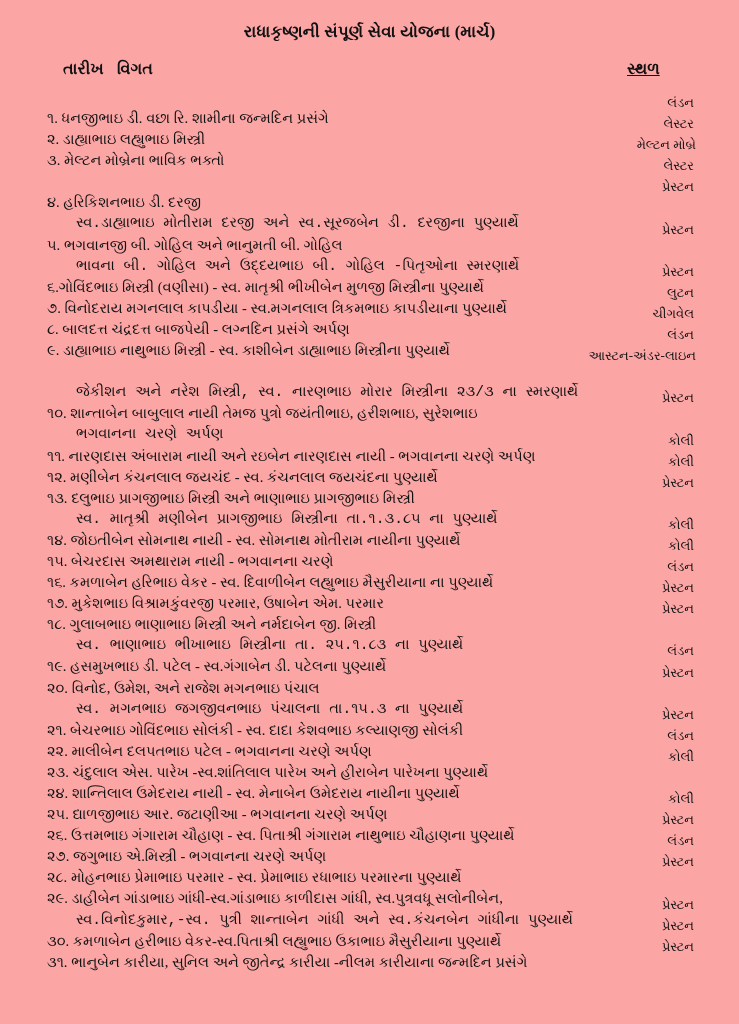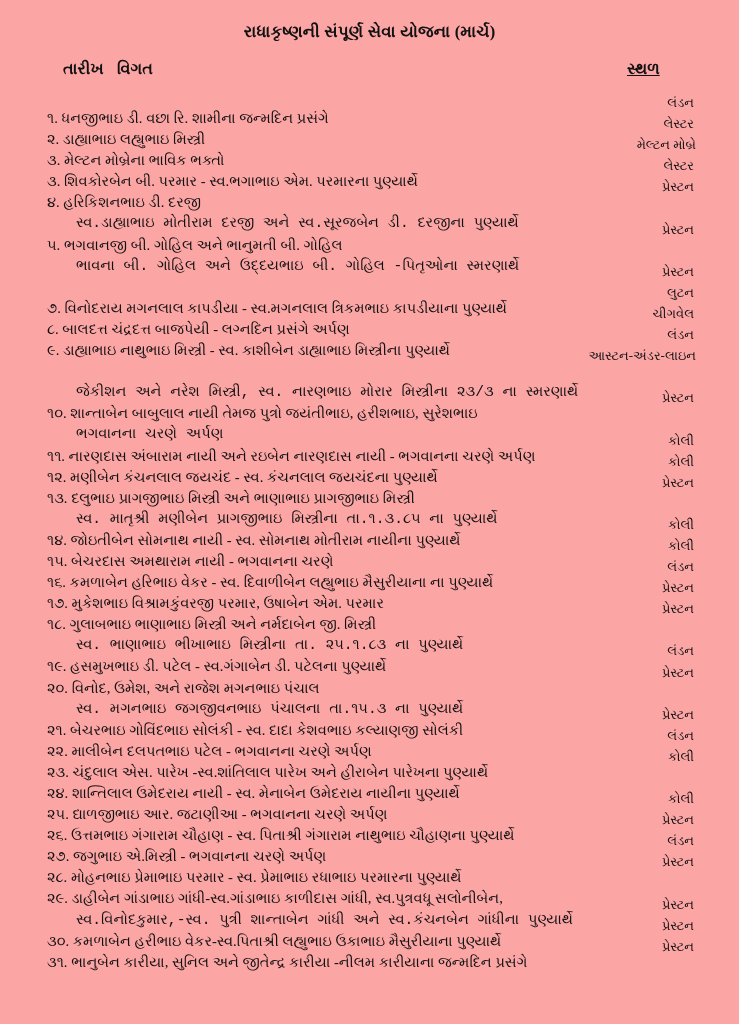--- a/index.html
+++ b/index.html
@@ -132,21 +132,20 @@
         </div>
       </div>
       <div class="entry">
         <div class="row">
           <span class="text">૩. મેલ્ટન મોબ્રેના ભાવિક ભક્તો</span>
           <span class="place p-wide">મેલ્ટન મોબ્રે</span>
         </div>
       </div>
       <div class="entry">
         <div class="row">
-          <span class="text">૩. શિવકોરબેન બી. પરમાર - સ્વ.ભગાભાઇ એમ. પરમારના પુણ્યાર્થે</span>
           <span class="place p-right">લેસ્ટર</span>
         </div>
       </div>
       <div class="entry">
         <div class="row">
           <span class="text">૪. હરિકિશનભાઇ ડી. દરજી</span>
           <span class="place p-right">પ્રેસ્ટન</span>
         </div>
         <div class="row continuation">
           <span class="text">સ્વ.ડાહ્યાભાઇ મોતીરામ દરજી અને સ્વ.સૂરજબેન ડી. દરજીના પુણ્યાર્થે</span>
@@ -156,20 +155,21 @@
         <div class="row">
           <span class="text">૫. ભગવાનજી બી. ગોહિલ અને ભાનુમતી બી. ગોહિલ</span>
           <span class="place p-right">પ્રેસ્ટન</span>
         </div>
         <div class="row continuation">
           <span class="text">ભાવના બી. ગોહિલ અને ઉદ્દયભાઇ બી. ગોહિલ -પિતૃઓના સ્મરણાર્થે</span>
         </div>
       </div>
       <div class="entry">
         <div class="row">
+          <span class="text">૬.ગોવિંદભાઇ મિસ્ત્રી (વણીસા) - સ્વ. માતૃશ્રી ભીખીબેન મુળજી મિસ્ત્રીના પુણ્યાર્થે</span>
           <span class="place p-right">પ્રેસ્ટન</span>
         </div>
       </div>
       <div class="entry">
         <div class="row">
           <span class="text">૭. વિનોદરાય મગનલાલ કાપડીયા - સ્વ.મગનલાલ ત્રિકમભાઇ કાપડીયાના પુણ્યાર્થે</span>
           <span class="place p-right">લુટન</span>
         </div>
       </div>
       <div class="entry">

